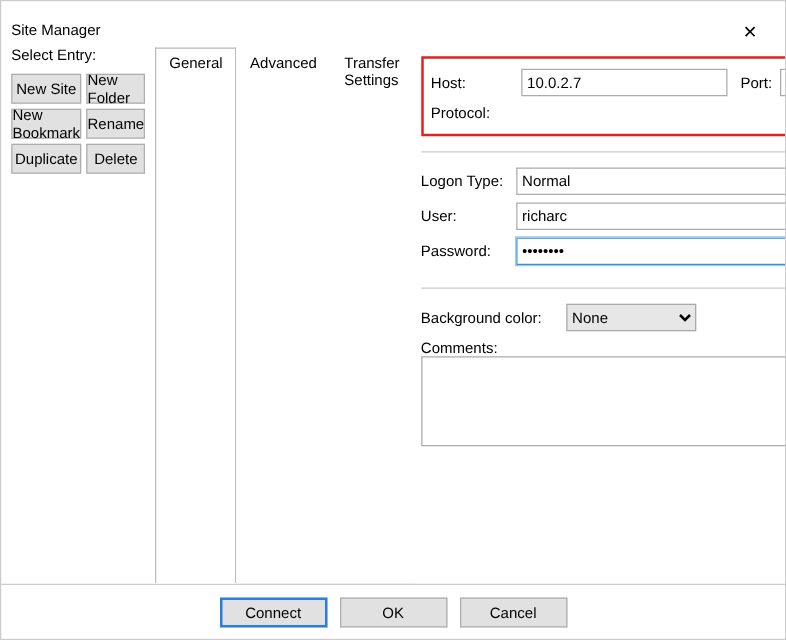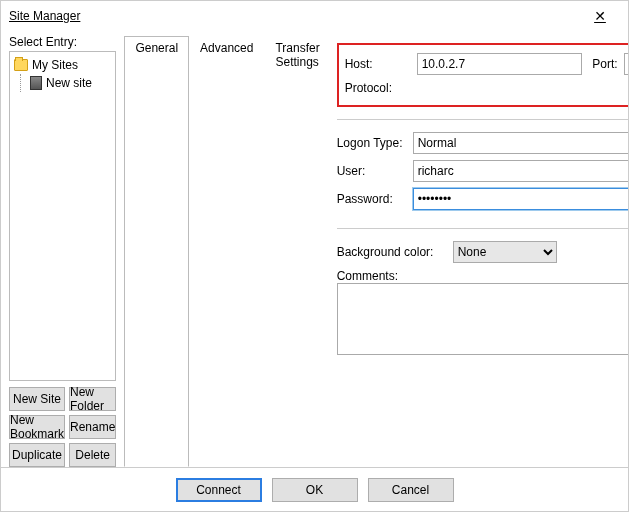--- a/index.html
+++ b/index.html
@@ -1,18 +1,18 @@
 <!DOCTYPE html>
 <html><head>
 <meta charset="utf-8">
 <style>
   * { box-sizing: border-box; font-family: "Segoe UI", Tahoma, sans-serif; font-size: 12px; }
   body { margin: 0; background: #fff; }
   .window { width: 629px; height: 512px; border: 1px solid #ccc; background: #fff; display: flex; flex-direction: column; }
-  .titlebar { height: 30px; display: flex; align-items: center; padding: 4px 8px; justify-content: space-between; text-decoration: underline; }
+  .titlebar { height: 30px; display: flex; padding: 16px 8px; justify-content: space-between; }
   .titlebar .title { font-size: 12px; }
   .titlebar .close { width: 40px; text-align: center; font-size: 14px; }
   .content { flex: 1; display: flex; flex-direction: column; }
   .main { flex: 1; display: flex; padding: 4px 8px 0 8px; gap: 8px; overflow: hidden; }
   .left { width: 198px; display: flex; flex-direction: column; }
   .left-label { margin-bottom: 2px; }
   .tree { flex: 1; border: 1px solid #bbb; background: #fff; padding: 4px 2px; overflow: auto; }
   .tree-row { display: flex; align-items: center; height: 18px; padding-left: 2px; gap: 4px; }
   .tree-row.child { padding-left: 18px; }
   .folder-icon { width: 14px; height: 12px; background: #ffd75e; border: 1px solid #d4a017; border-radius: 1px; position: relative; }
@@ -48,30 +48,20 @@
 <div class="window">
   <div class="titlebar">
     <span class="title">Site Manager</span>
     <span class="close">✕</span>
   </div>
 
   <div class="content">
     <div class="main">
       <div class="left">
         <div class="left-label">Select Entry:</div>
-        <div class="tree">
-          <div class="tree-row">
-            <span class="folder-icon"></span>
-            <span>My Sites</span>
-          </div>
-          <div class="tree-row child dotted">
-            <span class="site-icon"></span>
-            <span>New site</span>
-          </div>
-        </div>
         <div class="btn-grid">
           <div class="btn">
               <span>New Site</span>
             </div>
           <div class="btn">
               <span>New Folder</span>
             </div>
           <div class="btn">
               <span>New Bookmark</span>
             </div>

